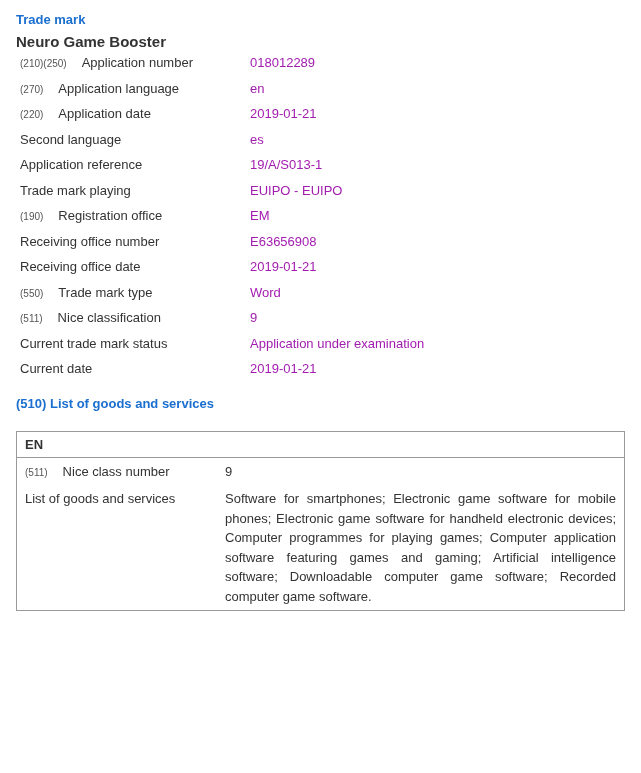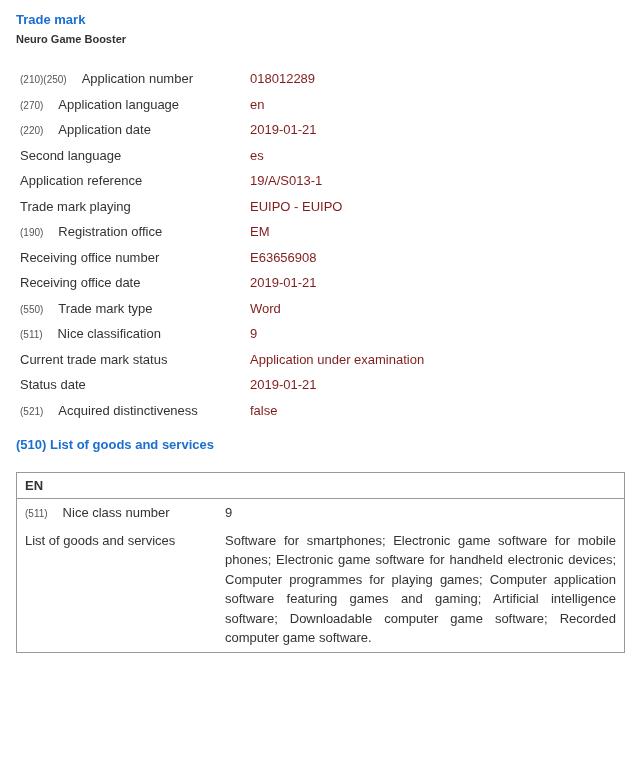--- a/index.html
+++ b/index.html
@@ -19,22 +19,22 @@
 
     .section-title {
       color: #1a6fcf;
       font-weight: bold;
       margin-bottom: 6px;
       font-size: 13px;
     }
 
     .trade-mark-name {
       font-weight: bold;
-      margin-bottom: 21px;
-      font-size: 11px;
+      margin-bottom: 0;
+      font-size: 15px;
     }
 
     .info-table {
       width: 100%;
       border-collapse: collapse;
       margin-bottom: 14px;
     }
 
     .info-table td {
       padding: 3px 4px;
@@ -42,21 +42,21 @@
       line-height: 1.5;
     }
 
     .info-table .label-cell {
       width: 230px;
       color: #333;
       white-space: nowrap;
     }
 
     .info-table .value-cell {
-      color: #7f1d1d;
+      color: #a21caf;
     }
 
     .code-tag {
       font-size: 10px;
       color: #555;
       margin-right: 15px;
     }
 
     .goods-section-title {
       color: #1a6fcf;
@@ -149,26 +149,22 @@
       </tr>
       <tr>
         <td class="label-cell"><span class="code-tag">(511)</span><span>Nice classification</span></td>
         <td class="value-cell">9</td>
       </tr>
       <tr>
         <td class="label-cell"><span>Current trade mark status</span></td>
         <td class="value-cell">Application under examination</td>
       </tr>
       <tr>
-        <td class="label-cell"><span>Status date</span></td>
+        <td class="label-cell"><span>Current date</span></td>
         <td class="value-cell">2019-01-21</td>
-      </tr>
-      <tr>
-        <td class="label-cell"><span class="code-tag">(521)</span><span>Acquired distinctiveness</span></td>
-        <td class="value-cell">false</td>
       </tr>
     </tbody>
 </table>
 
 <div class="goods-section-title">(510) List of goods and services</div>
 
 <div class="goods-box">
   <div class="goods-box-header">EN</div>
   <table class="goods-inner-table">
     <tbody id="goods-table-body">

